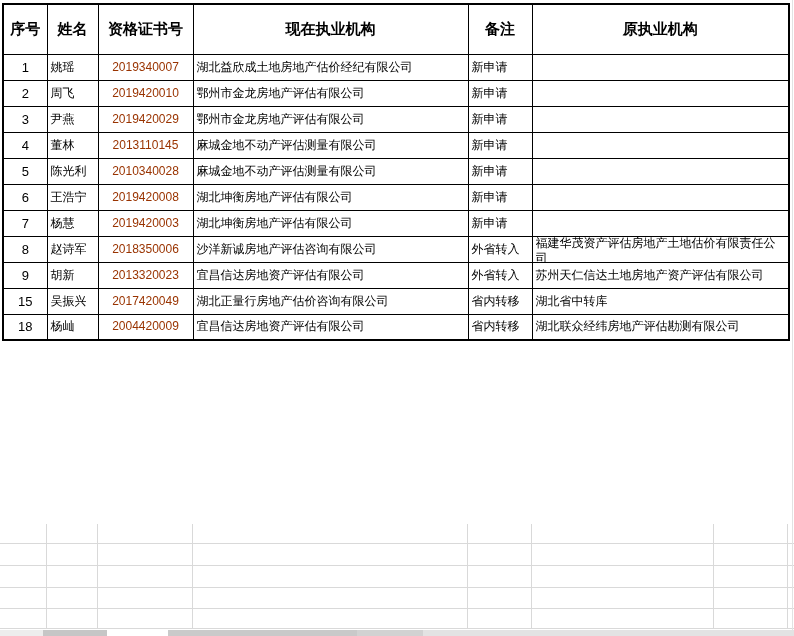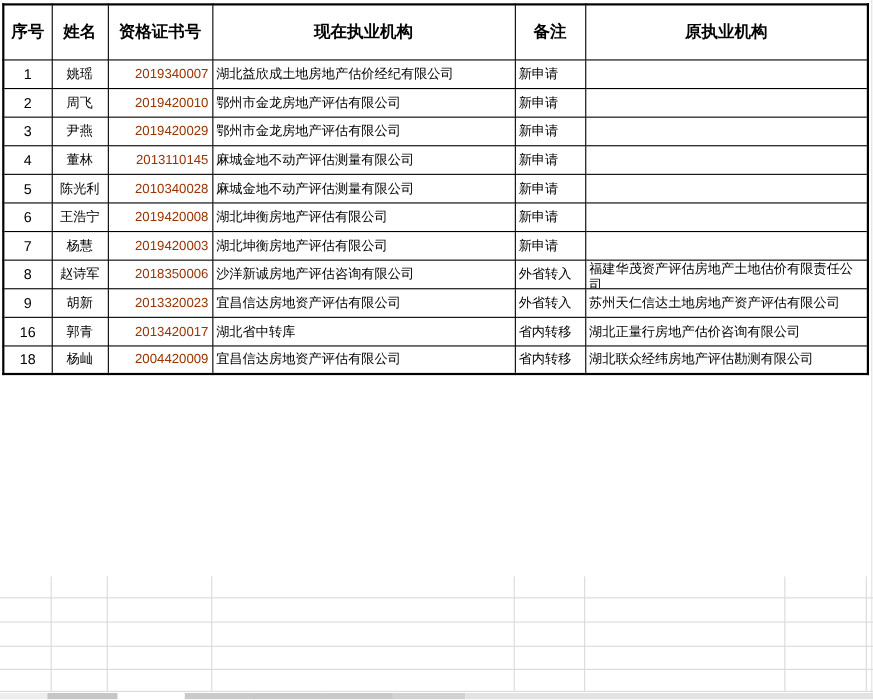--- a/index.html
+++ b/index.html
@@ -19,26 +19,26 @@
     padding:0 3px;
     overflow:hidden;
     white-space:normal;
     word-break:break-all;
   }
   table.registry thead tr{height:50px;}
   table.registry tbody tr{height:26px;}
   th{font-size:15px;font-weight:bold;text-align:center;vertical-align:middle;}
   td{font-size:12px;line-height:15px;vertical-align:middle;}
   td.c-no{font-size:13px;text-align:center;}
-  td.c-name{text-align:center;}
-  td.c-cert{text-align:right;color:var(--cert-color,#993300);}
+  td.c-name{}
+  td.c-cert{text-align:center;color:var(--cert-color,#993300);}
   td.c-cur{text-align:left;}
   td.c-rem{text-align:left;}
   td.c-org{text-align:left;}
-  td.vtop{vertical-align:top;}
+  td.vtop{vertical-align:top;font-family:Liberation Mono, monospace;}
   td.vtop .cin{max-height:25px;overflow:hidden;}
   
   .below-grid .hline{
     position:absolute;left:0;width:794px;height:1px;background:#d9d9d9;
   }
   .below-grid .vline{
     position:absolute;top:524px;height:104px;width:1px;background:#d9d9d9;
   }
   .edge-gridline{
     position:absolute;top:0;height:630px;width:1px;left:792px;background:#e2e2e2;
@@ -255,36 +255,36 @@
           </td>
           <td class="c-rem">
             <div class="cin">外省转入</div>
           </td>
           <td class="c-org">
             <div class="cin">苏州天仁信达土地房地产资产评估有限公司</div>
           </td>
         </tr>
         <tr>
           <td class="c-no">
-            <div class="cin">16</div>
-          </td>
-          <td class="c-name">
-            <div class="cin">郭青</div>
-          </td>
-          <td class="c-cert">
-            <div class="cin">2013420017</div>
-          </td>
-          <td class="c-cur">
+            <div class="cin">15</div>
+          </td>
+          <td class="c-name">
+            <div class="cin">吴振兴</div>
+          </td>
+          <td class="c-cert">
+            <div class="cin">2017420049</div>
+          </td>
+          <td class="c-cur">
+            <div class="cin">湖北正量行房地产估价咨询有限公司</div>
+          </td>
+          <td class="c-rem">
+            <div class="cin">省内转移</div>
+          </td>
+          <td class="c-org">
             <div class="cin">湖北省中转库</div>
-          </td>
-          <td class="c-rem">
-            <div class="cin">省内转移</div>
-          </td>
-          <td class="c-org">
-            <div class="cin">湖北正量行房地产估价咨询有限公司</div>
           </td>
         </tr>
         <tr>
           <td class="c-no">
             <div class="cin">18</div>
           </td>
           <td class="c-name">
             <div class="cin">杨屾</div>
           </td>
           <td class="c-cert">

